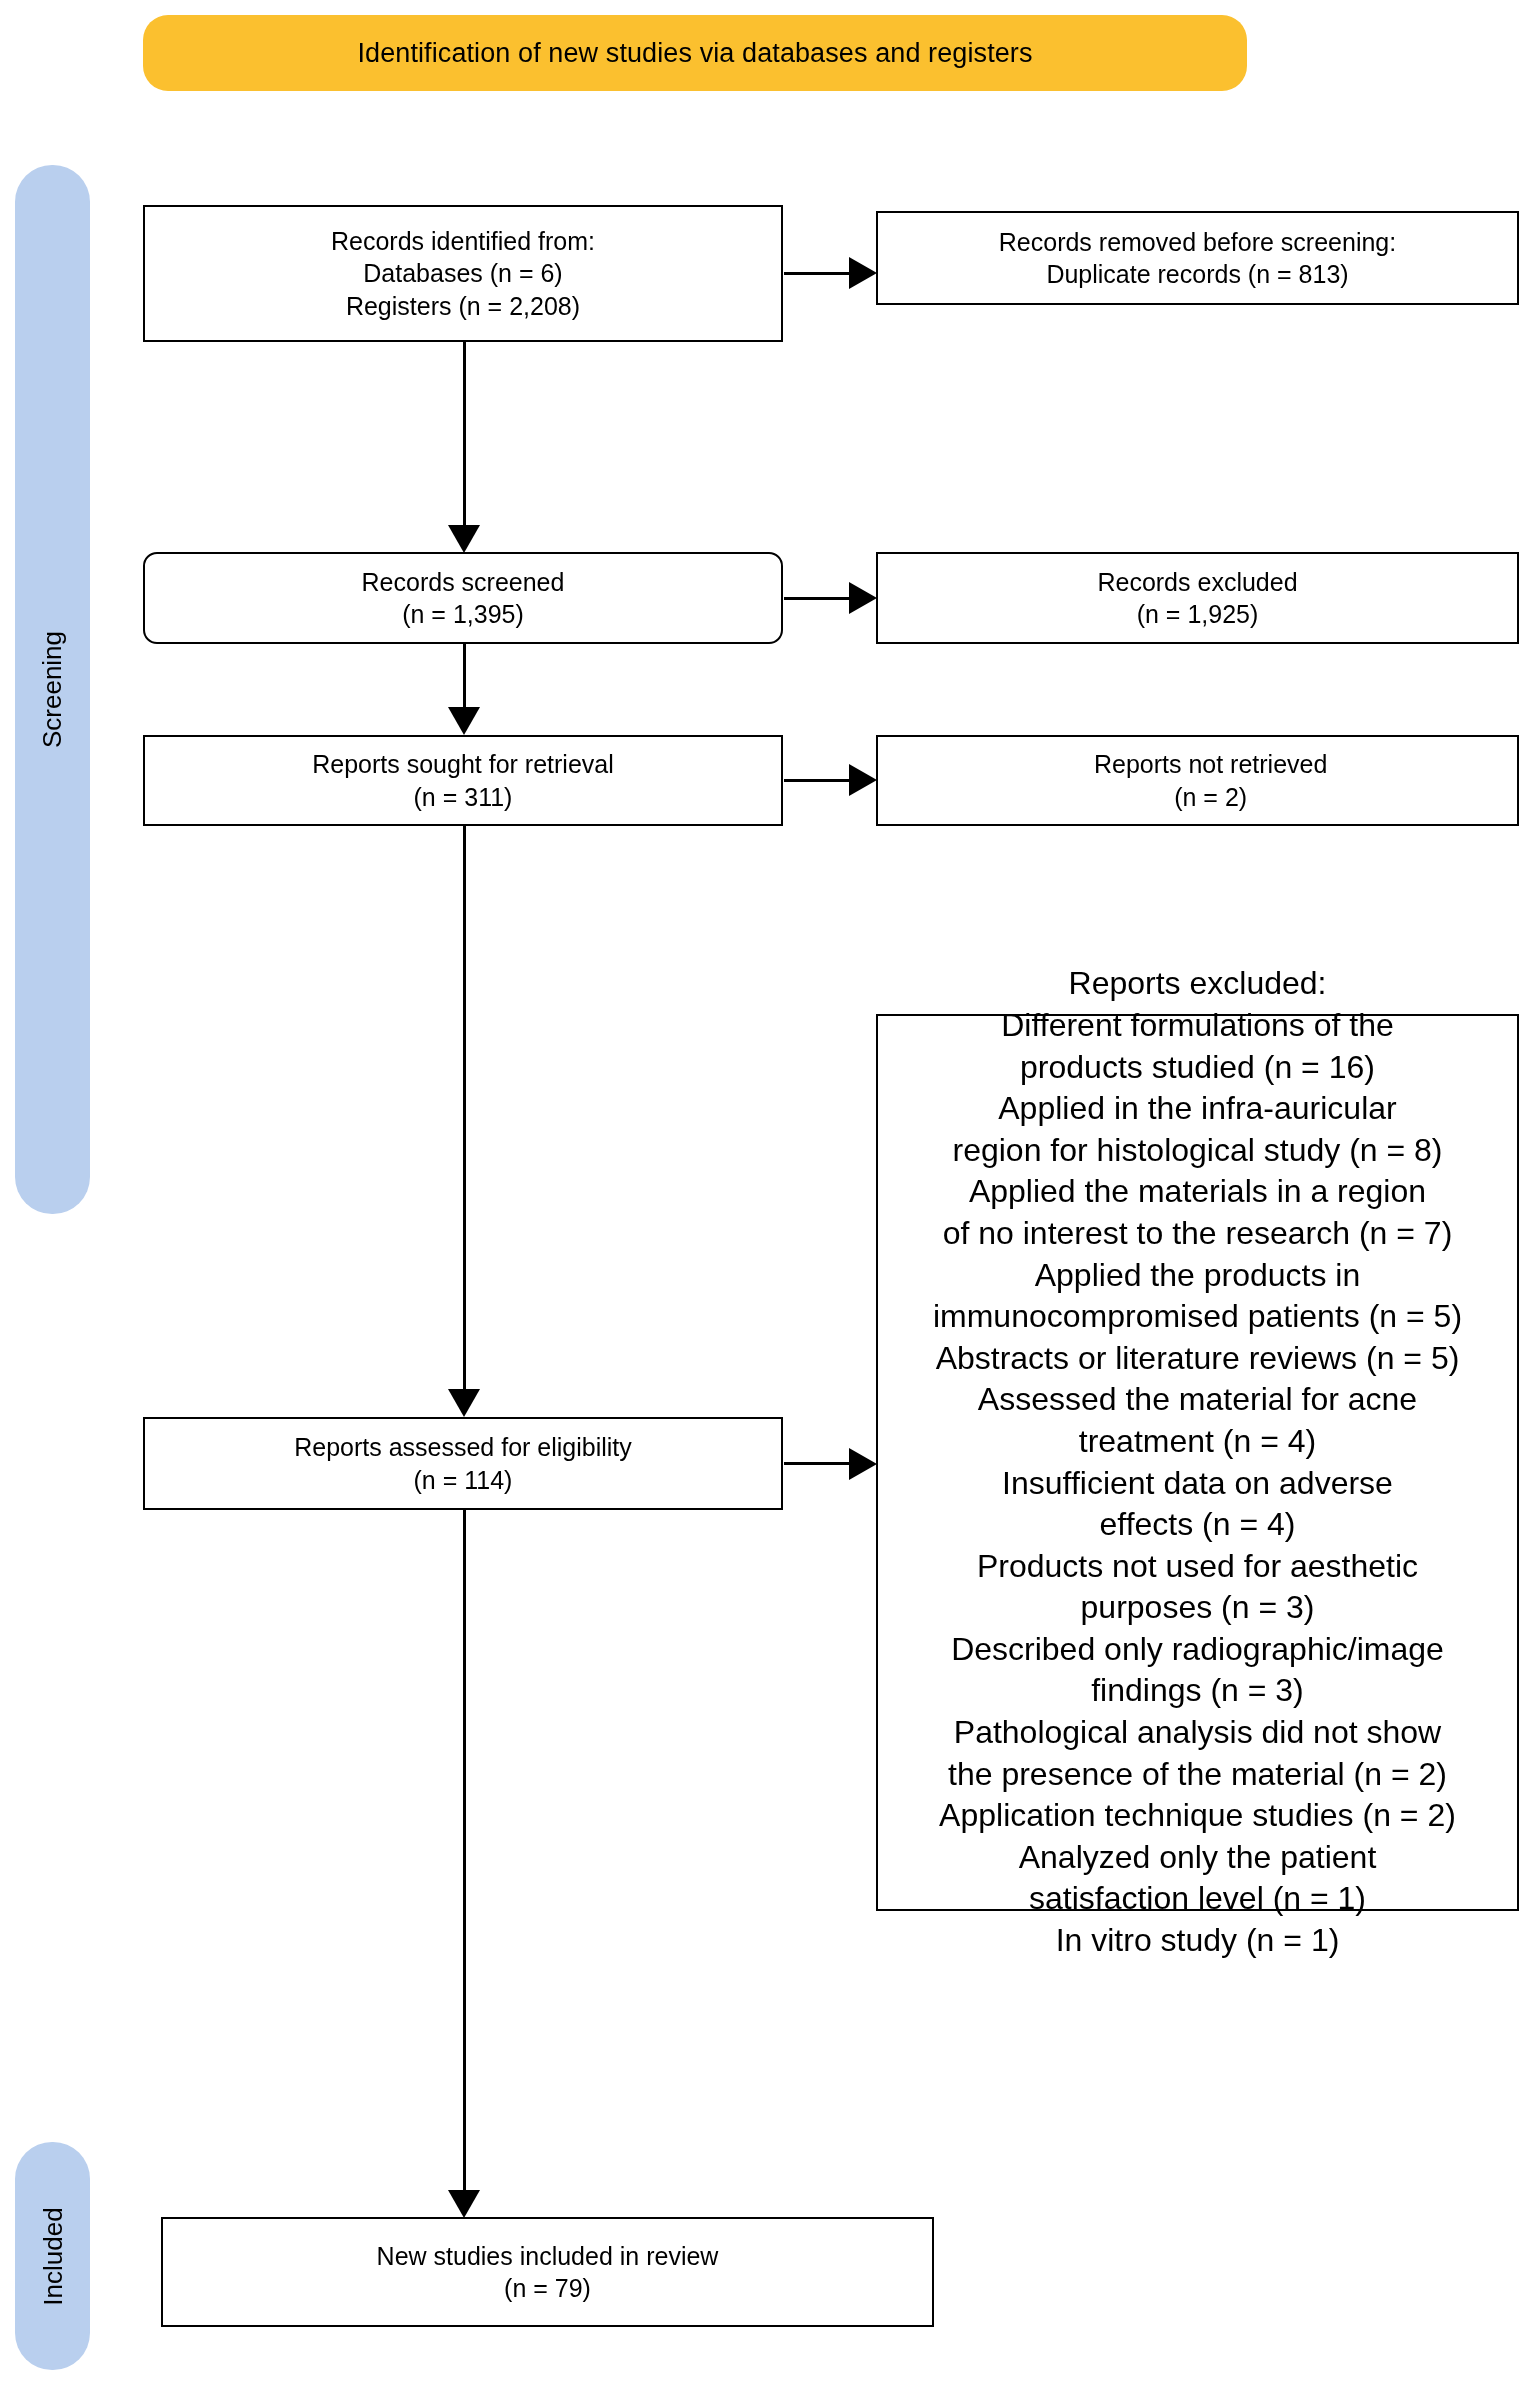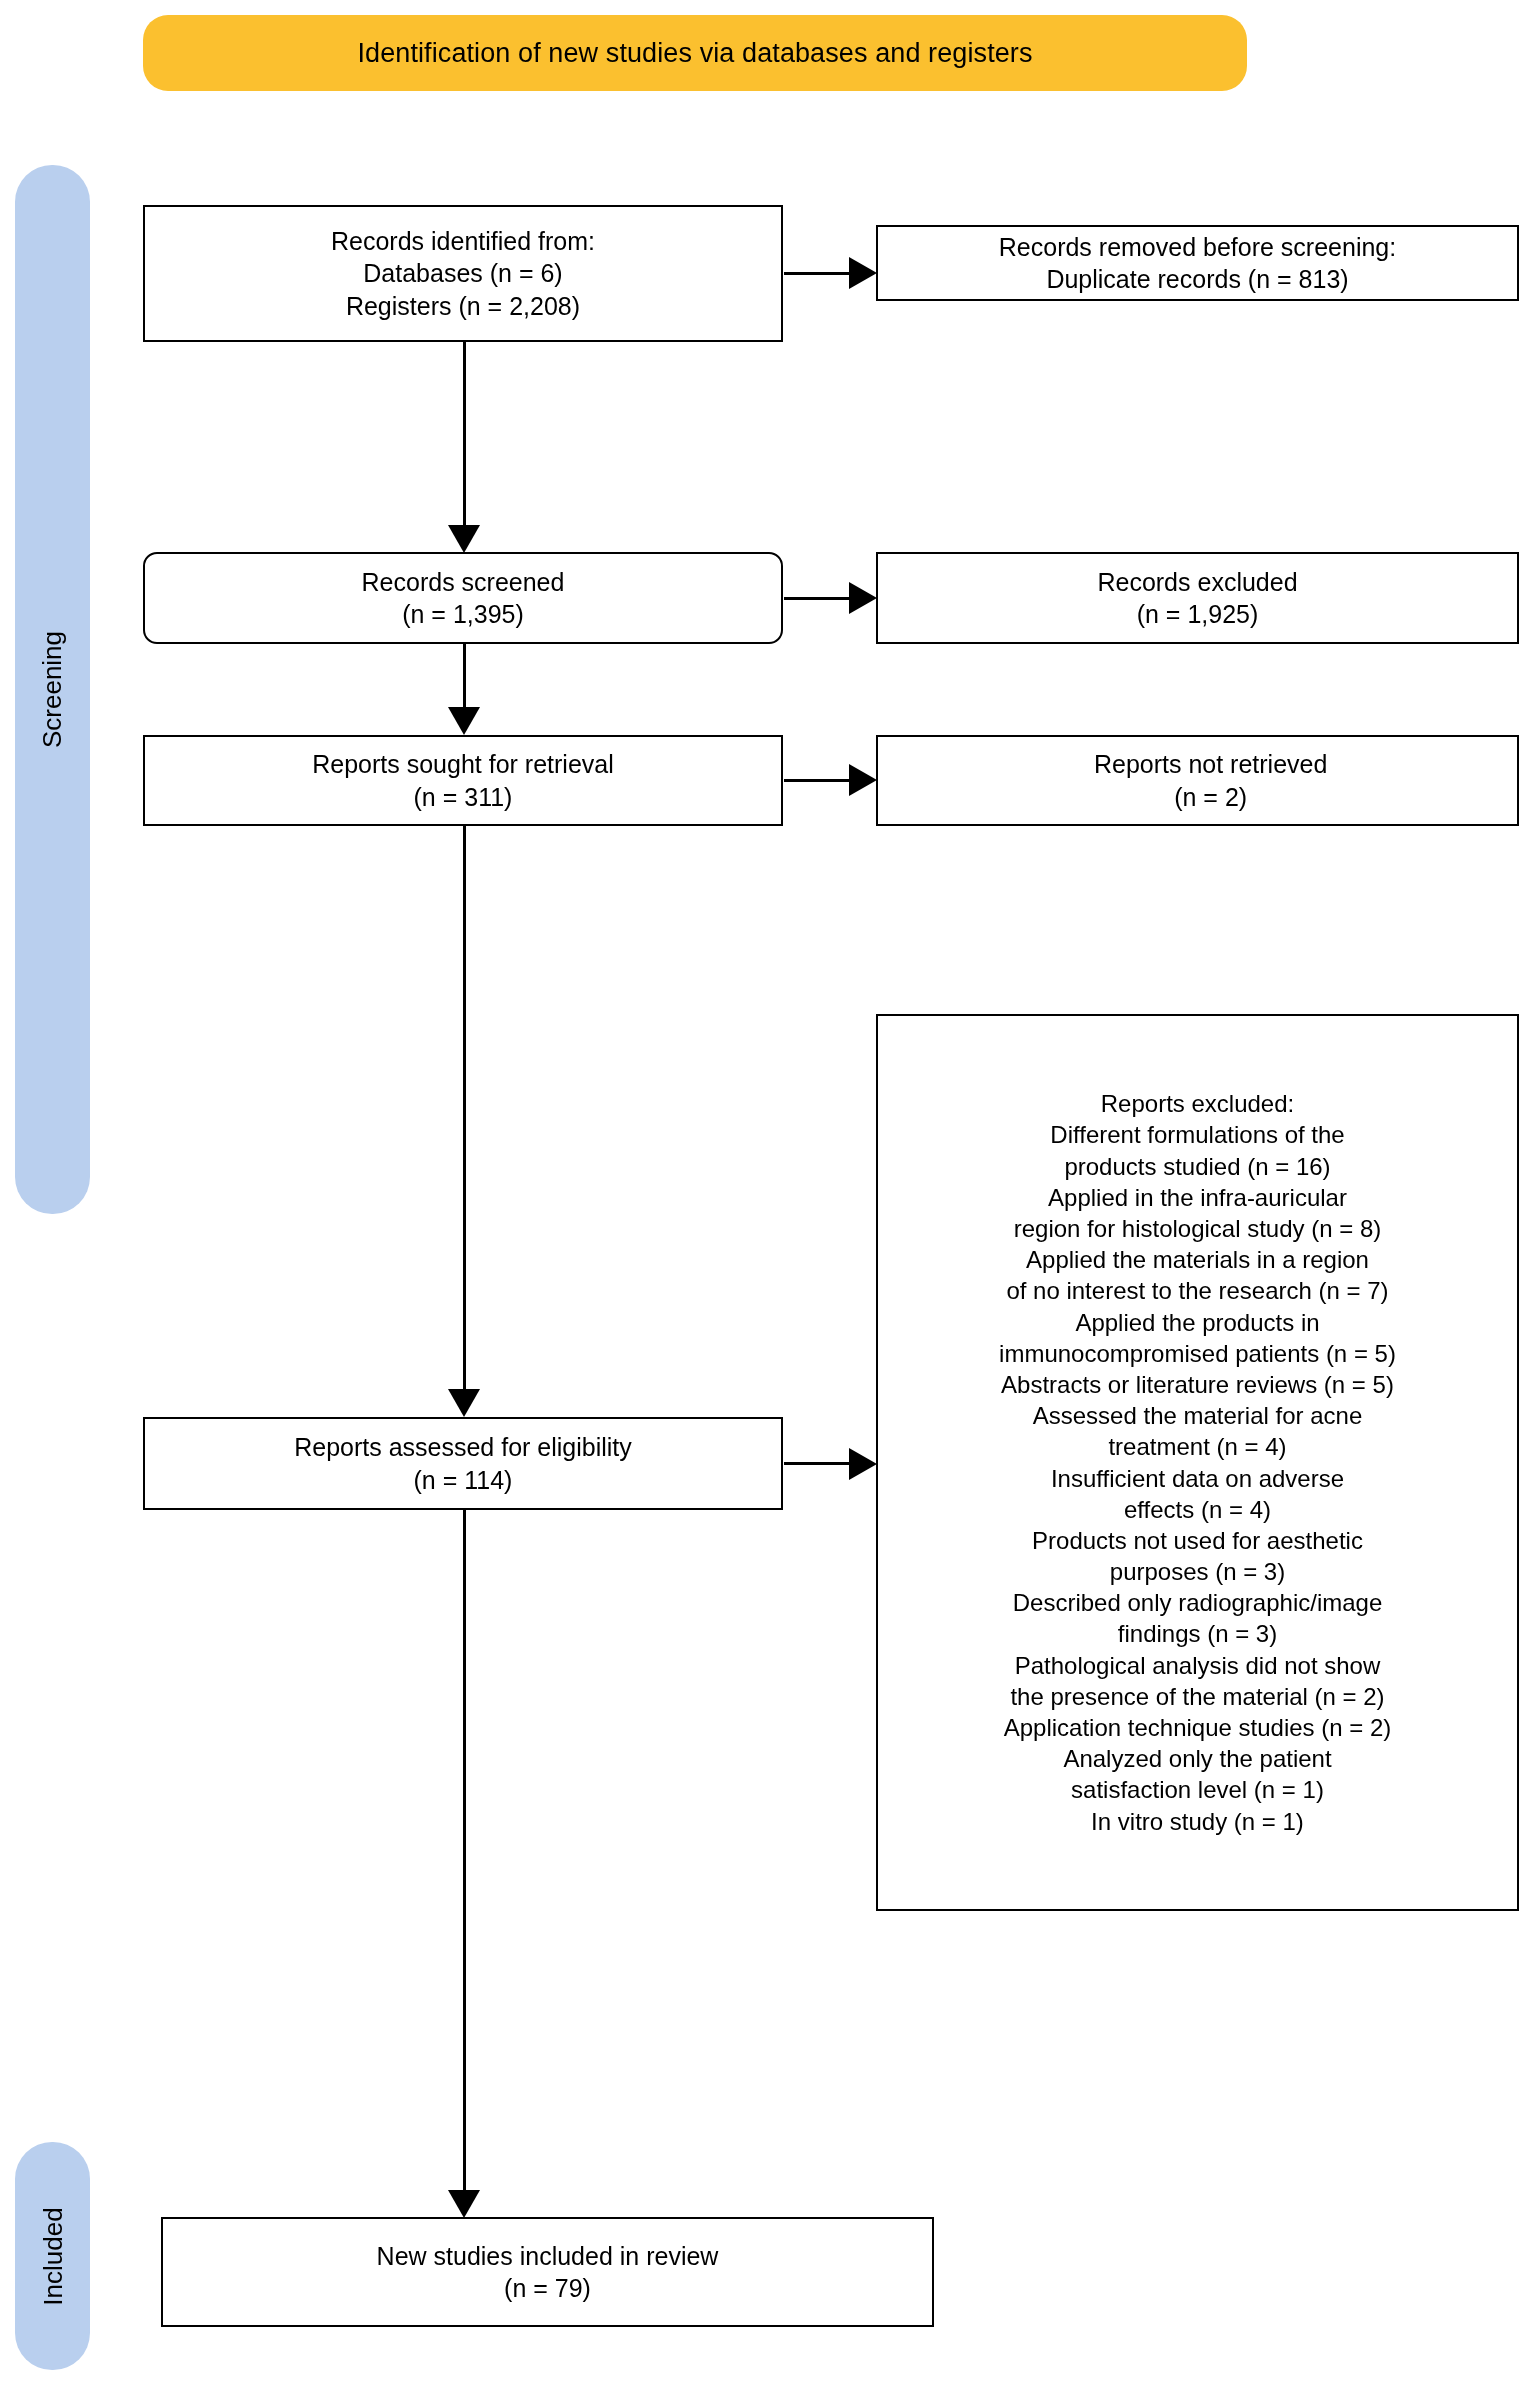--- a/index.html
+++ b/index.html
@@ -78,27 +78,27 @@
     padding: 2.9px 6.7px;
   }
   .flow-box-text {
     font-size: 25px;
     line-height: 1.30;
     color: #000000;
     text-align: center;
     white-space: pre-line;
   }
   .flow-box.exclusions .flow-box-text {
-    font-size: 24px;
+    font-size: 32px;
     line-height: 1.30;
   }
 
   
   #box-identified      { left: 143px;  top: 205px;  width: 640px; height: 137px; }
-  #box-removed         { left: 876px; top: 225px;  width: 643px; height: 76px; }
+  #box-removed         { left: 876px; top: 211px;  width: 643px; height: 94px; }
   #box-screened        { left: 143px;  top: 552px; width: 640px; height: 92px; border-radius: 14px; }
   #box-excluded        { left: 876px; top: 552px; width: 643px; height: 92px; }
   #box-sought          { left: 143px;  top: 735px; width: 640px; height: 91px; }
   #box-not-retrieved   { left: 876px; top: 735px; width: 643px; height: 91px; padding-left: 33px; }
   #box-eligibility     { left: 143px;  top: 1417px; width: 640px; height: 93px; }
   #box-exclusions      { left: 876px; top: 1014px; width: 643px; height: 897px; }
   #box-included        { left: 155px;  top: 2217px; width: 773px; height: 110px; margin-left: 6px; }
 
   
   .conn-line {

